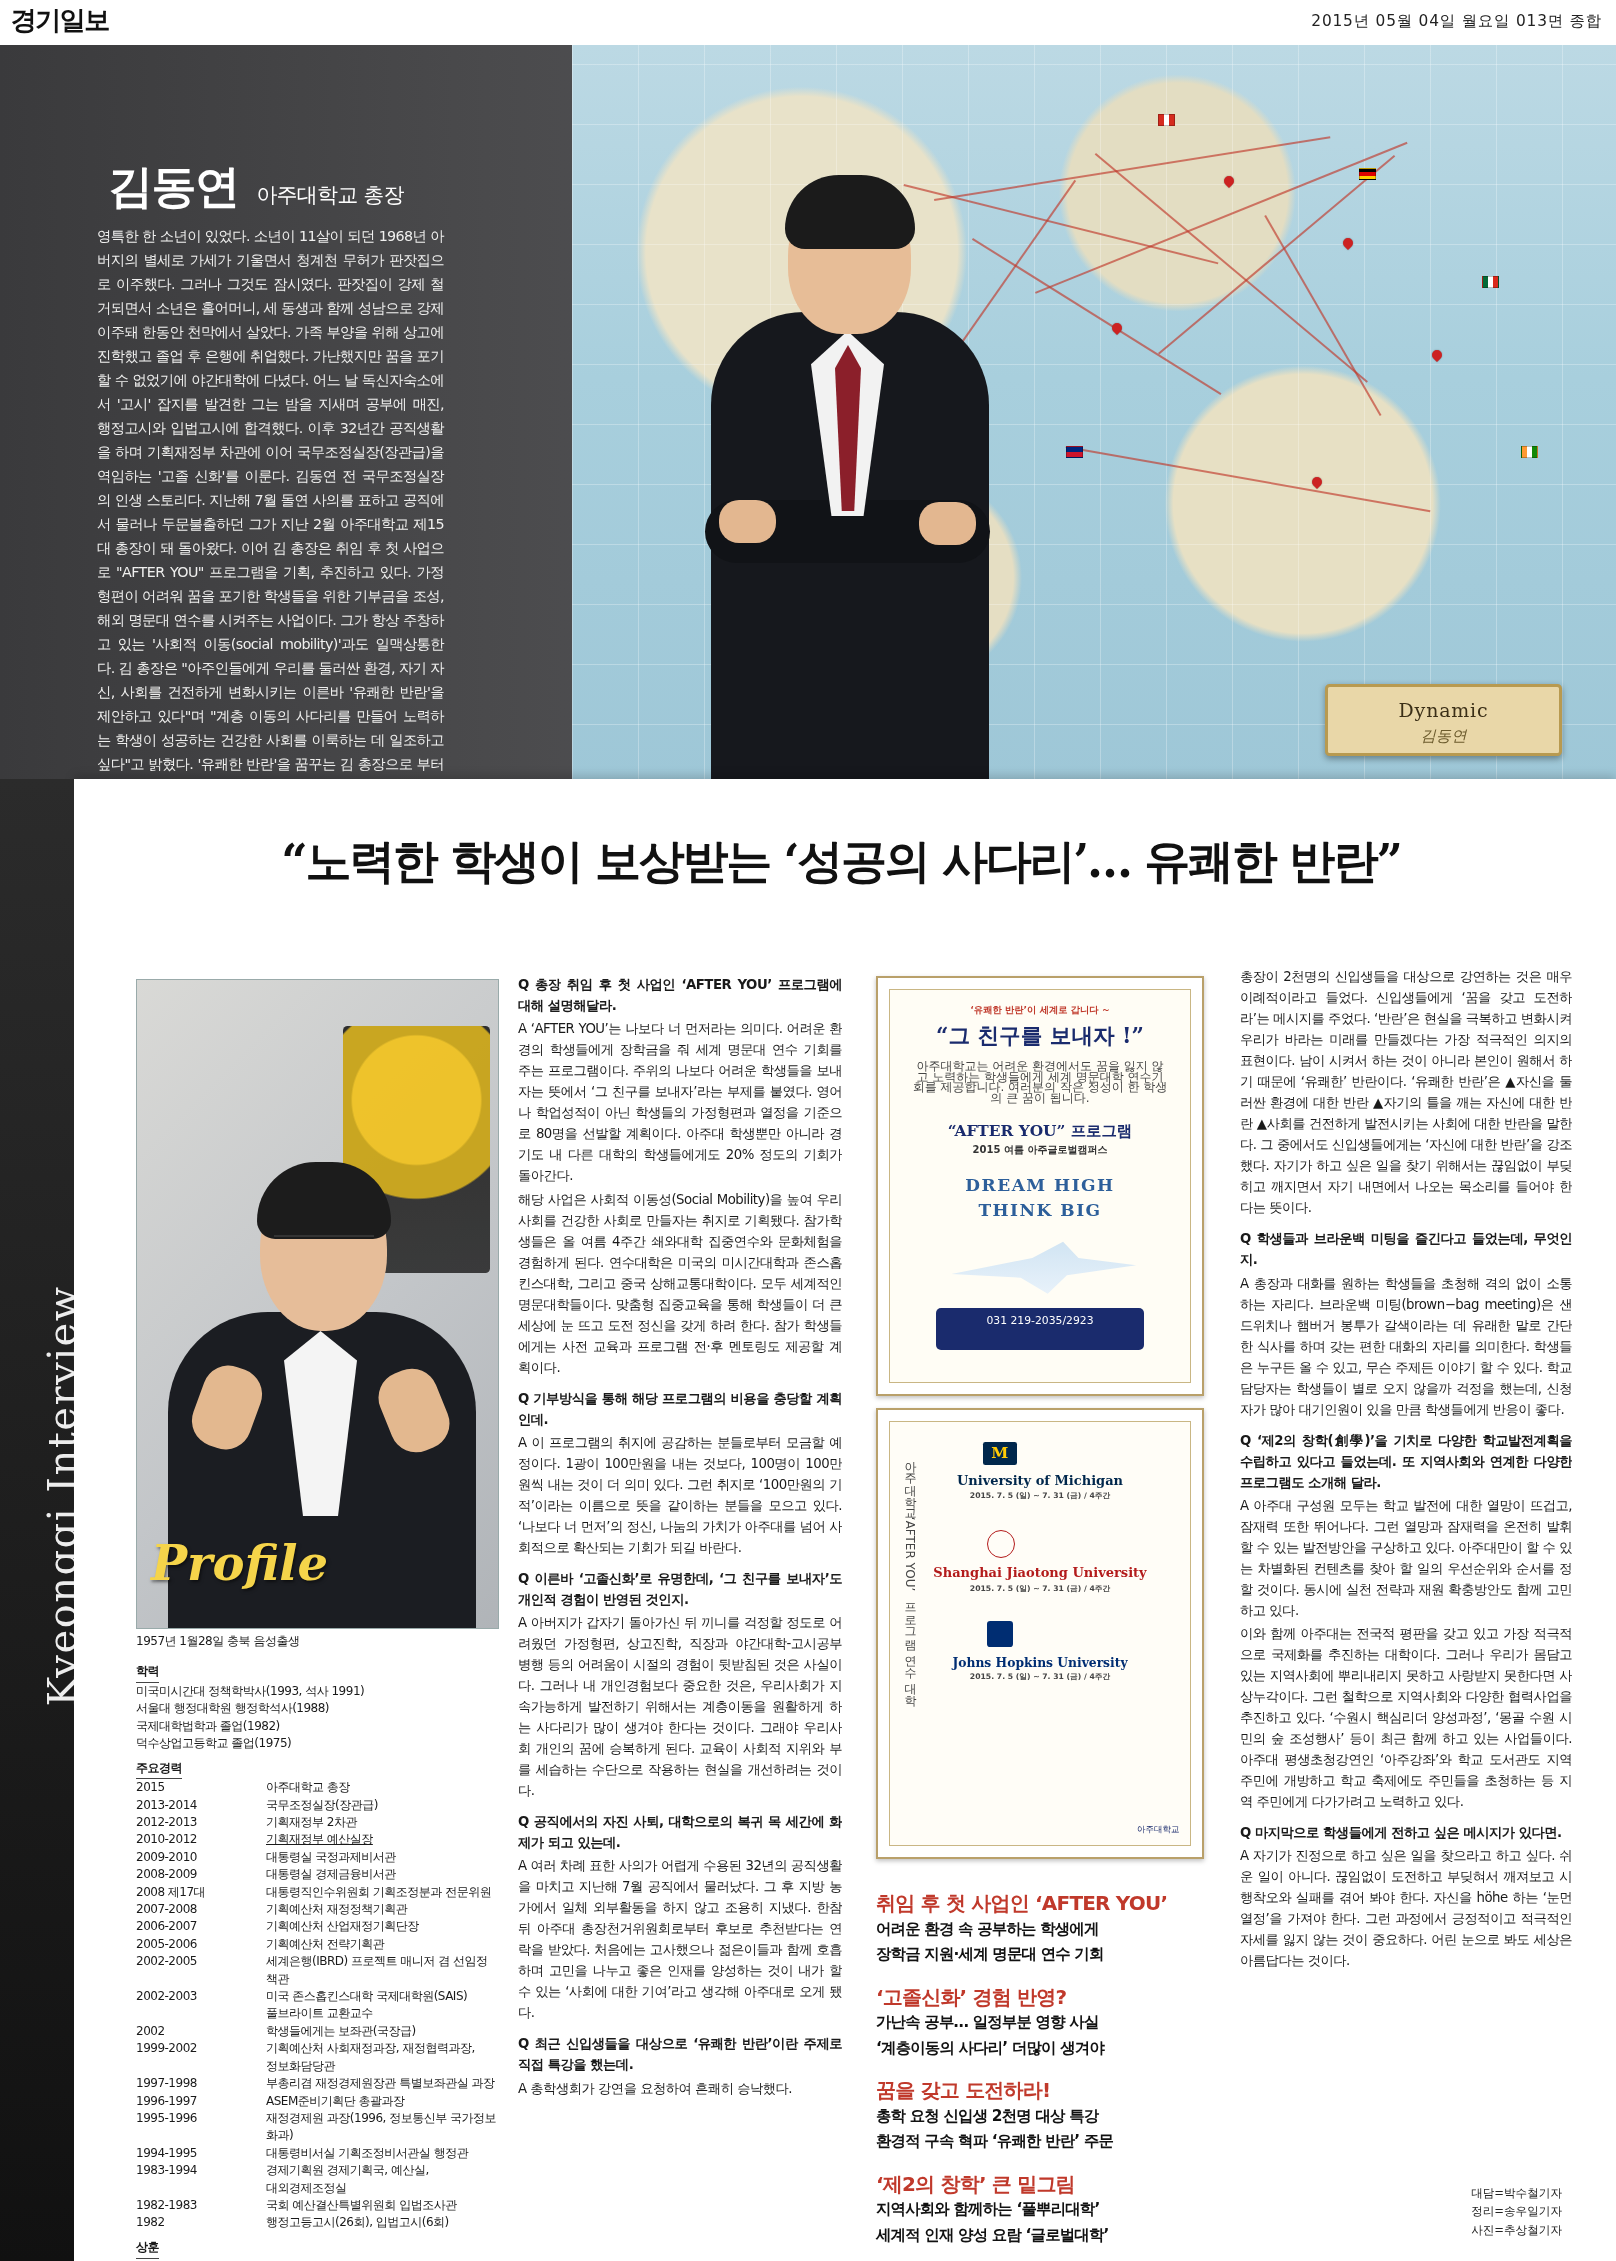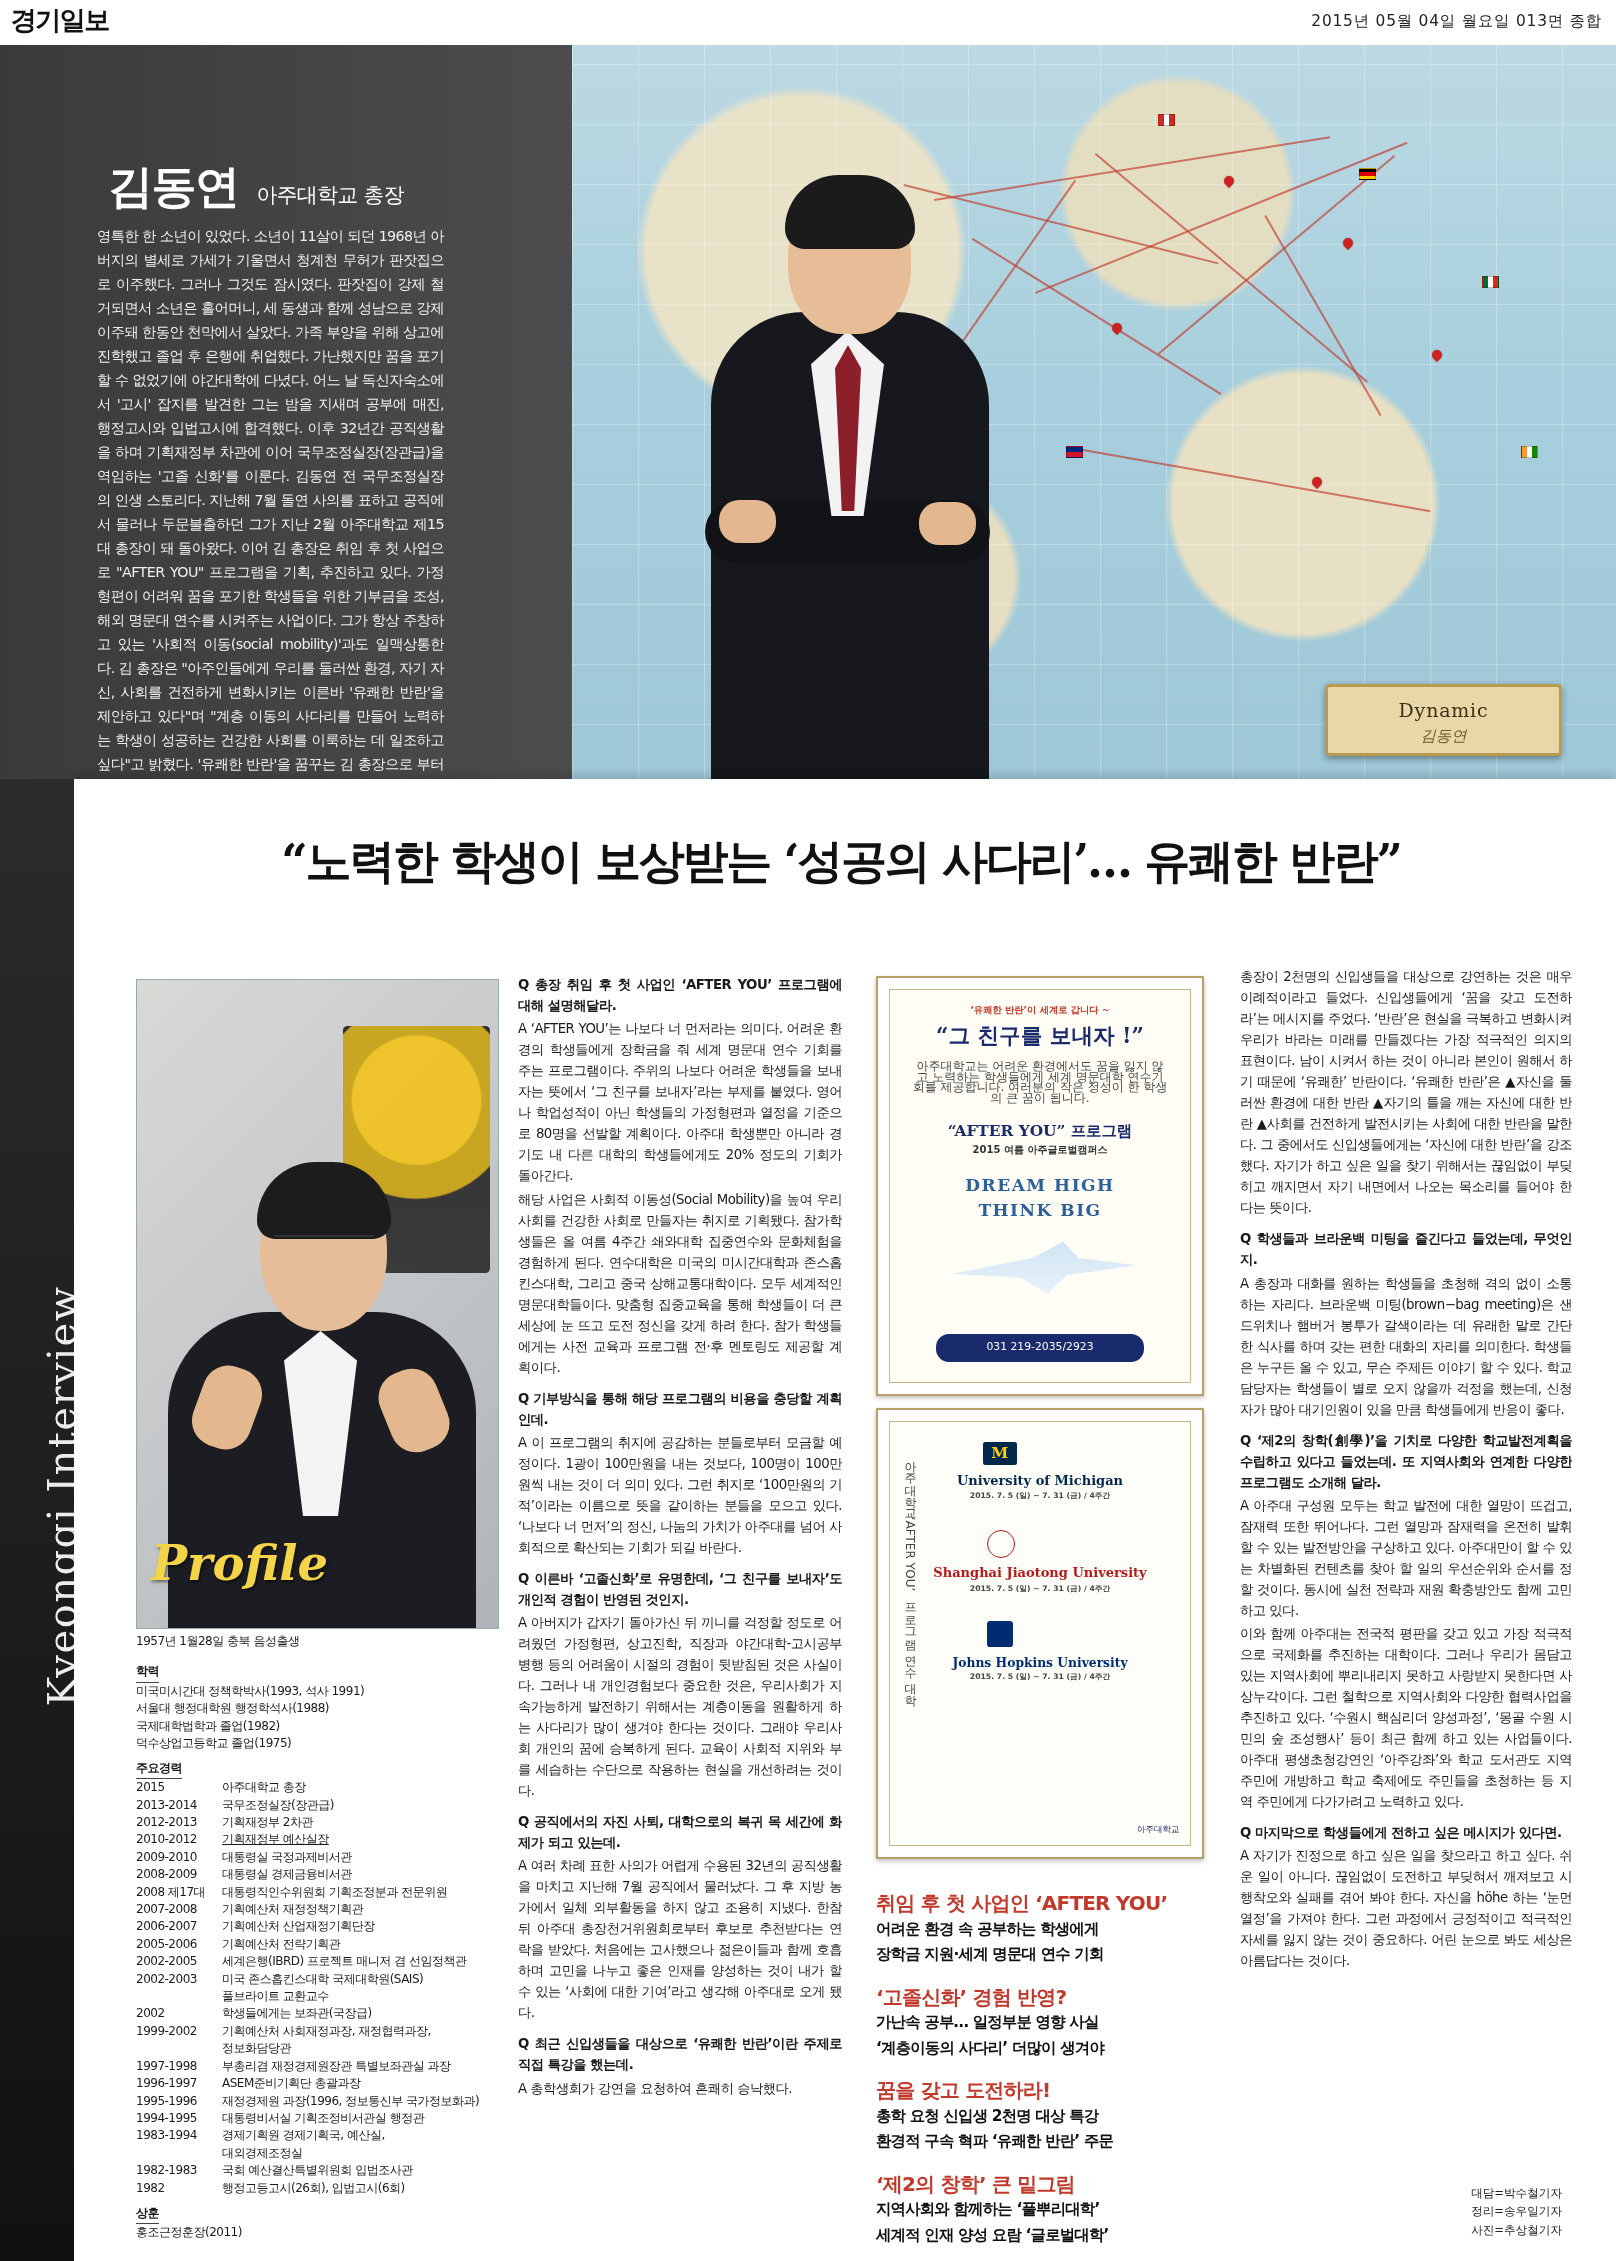--- a/index.html
+++ b/index.html
@@ -106,21 +106,21 @@
   .pp-hand{position:absolute;width:60px;height:83px;background:#e3b88f;border-radius:26px;}
   #profile-word{position:absolute;left:151px;top:1535px;font-size:48px;color:#f5d44a;font-style:italic;
      font-weight:bold;font-family:"DejaVu Serif","Liberation Serif",serif;
      text-shadow:1.5px 1.5px 3.1px rgba(0,0,0,.5);}
 
   
   #profile-data{position:absolute;left:136px;top:1633px;width:362px;font-size:12px;line-height:17.4px;
      letter-spacing:-0.5px;color:#1a1a1a;}
   #profile-data .birth{margin-bottom:5.4px;}
   #profile-data .sec{font-weight:bold;margin-top:7.7px;border-bottom:0.8px solid #444;display:inline-block;padding-bottom:0.8px;}
-  .pl-row{display:flex;}
+  .pl-row{display:flex;gap:44px;}
   .pl-year{width:86px;flex:0 0 86px;}
   .pl-desc{flex:1;}
 
   
   .frame{position:absolute;background:#fff;border:2.3px solid #b9a06a;box-shadow:0 1.5px 4.6px rgba(0,0,0,.25);}
   #frame1{left:876px;top:976px;width:324px;height:416px;padding:0;}
   #frame1 .inner{position:absolute;inset:10.8px;border:1.5px solid #c9b684;background:#fffdf5;}
   #frame2{left:876px;top:1408px;width:324px;height:447px;}
   #frame2 .inner{position:absolute;inset:10.8px;border:1.5px solid #c9b684;background:#fffdf7;}
   .f-title{position:absolute;left:0;right:0;text-align:center;font-weight:bold;color:#222;}
@@ -348,21 +348,21 @@
     <div class="f-title" style="top:14px;font-size:9.3px;color:#c0392b;">‘유쾌한 반란’이 세계로 갑니다 ~</div>
     <div class="f-title" style="top:31px;font-size:21.6px;color:#1a2b6d;font-family:'DejaVu Serif',serif;">“그 친구를 보내자 !”</div>
     <div class="f-small" style="left:21.6px;right:21.6px;top:71px;text-align:center;">아주대학교는 어려운 환경에서도 꿈을 잃지 않고 노력하는 학생들에게 세계 명문대학 연수기회를 제공합니다. 여러분의 작은 정성이 한 학생의 큰 꿈이 됩니다.</div>
     <div class="f-title" style="top:131px;font-size:15.4px;color:#1a2b6d;font-family:'DejaVu Serif',serif;">“AFTER YOU” 프로그램</div>
     <div class="f-title" style="top:153px;font-size:10px;color:#333;">2015 여름 아주글로벌캠퍼스</div>
     <div class="f-title" style="top:185px;font-size:17px;color:#2d5f9a;font-family:'DejaVu Serif',serif;letter-spacing:1.5px;">DREAM HIGH</div>
     <div class="f-title" style="top:210px;font-size:17px;color:#2d5f9a;font-family:'DejaVu Serif',serif;letter-spacing:1.5px;">THINK BIG</div>
     <div style="position:absolute;left:54px;right:54px;top:247px;height:62px;
                 background:linear-gradient(180deg,#cfe3f2,#eaf3fb);
                 clip-path:polygon(4% 60%,46% 34%,62% 8%,70% 34%,100% 46%,64% 62%,54% 92%,40% 66%);"></div>
-    <div style="position:absolute;left:46px;right:46px;bottom:20px;height:28px;background:#1a2b6d;border-radius:13px;">
+    <div style="position:absolute;left:46px;right:46px;bottom:32px;height:42px;background:#1a2b6d;border-radius:5px;">
       <div style="color:#fff;font-size:10.8px;text-align:center;line-height:26px;">031 219-2035/2923</div>
     </div>
   </div>
 </div>
 
 <div class="frame" id="frame2">
   <div class="inner">
     <div class="f-small" style="left:9.3px;top:31px;width:15.4px;line-height:9.3px;writing-mode:vertical-rl;">아주대학교 ‘AFTER YOU’ 프로그램 연수 대학</div>
     <div style="position:absolute;left:93px;top:20px;width:34px;height:23px;background:#00274c;border-radius:2.3px;">
       <div style="color:#ffcb05;font-size:15.4px;font-weight:bold;text-align:center;line-height:23px;font-family:'DejaVu Serif',serif;">M</div>

